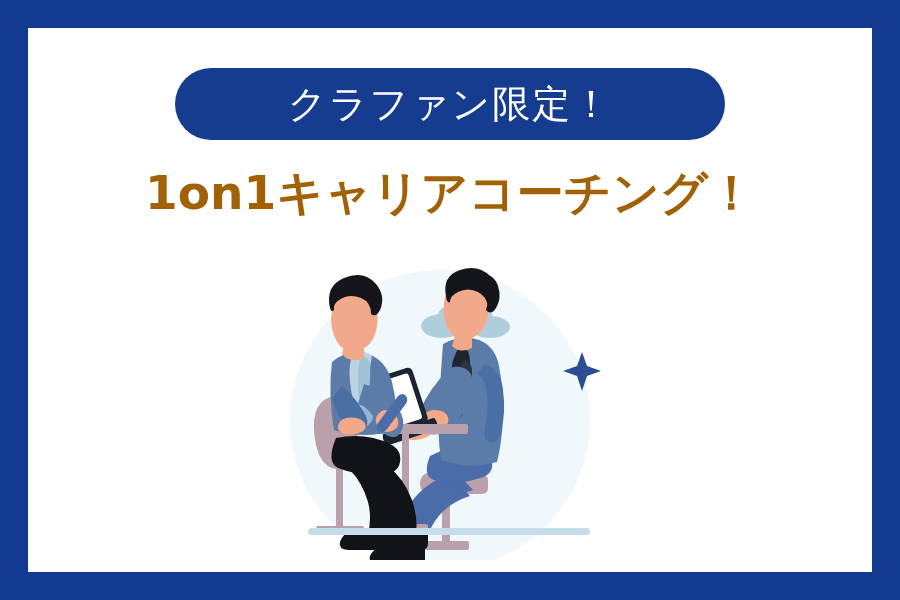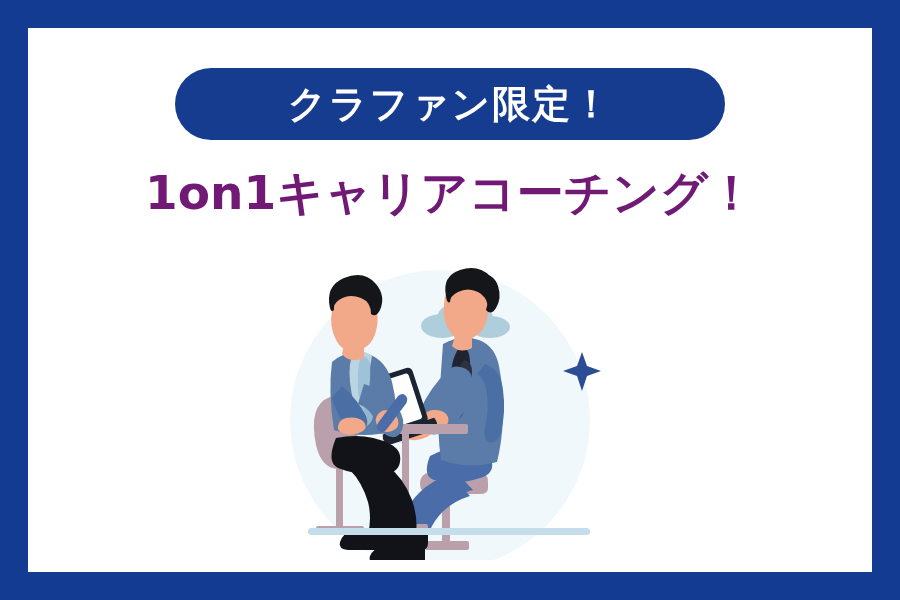--- a/index.html
+++ b/index.html
@@ -41,35 +41,35 @@
     height: 72px;
     background: #153C8E;
     border-radius: 36px;
     display: flex;
     align-items: center;
     justify-content: center;
   }
   #badge-text {
     color: #ffffff;
     font-size: 38px;
-    font-weight: 700;
+    font-weight: 400;
     letter-spacing: 2px;
     line-height: 1;
     white-space: nowrap;
     font-family: "DejaVu Sans", "Liberation Sans", sans-serif;
   }
 
   
   #headline {
     position: absolute;
     left: 0;
     top: 138px;  
     width: 844px;
     text-align: center;
-    color: #701a75;
+    color: #a16207;
     font-size: 47px;
     font-weight: 700;
     letter-spacing: 0px;
     line-height: 1.15;
     white-space: nowrap;
     font-family: "DejaVu Sans", "Liberation Sans", sans-serif;
   }
 
   
   #subtitle {

